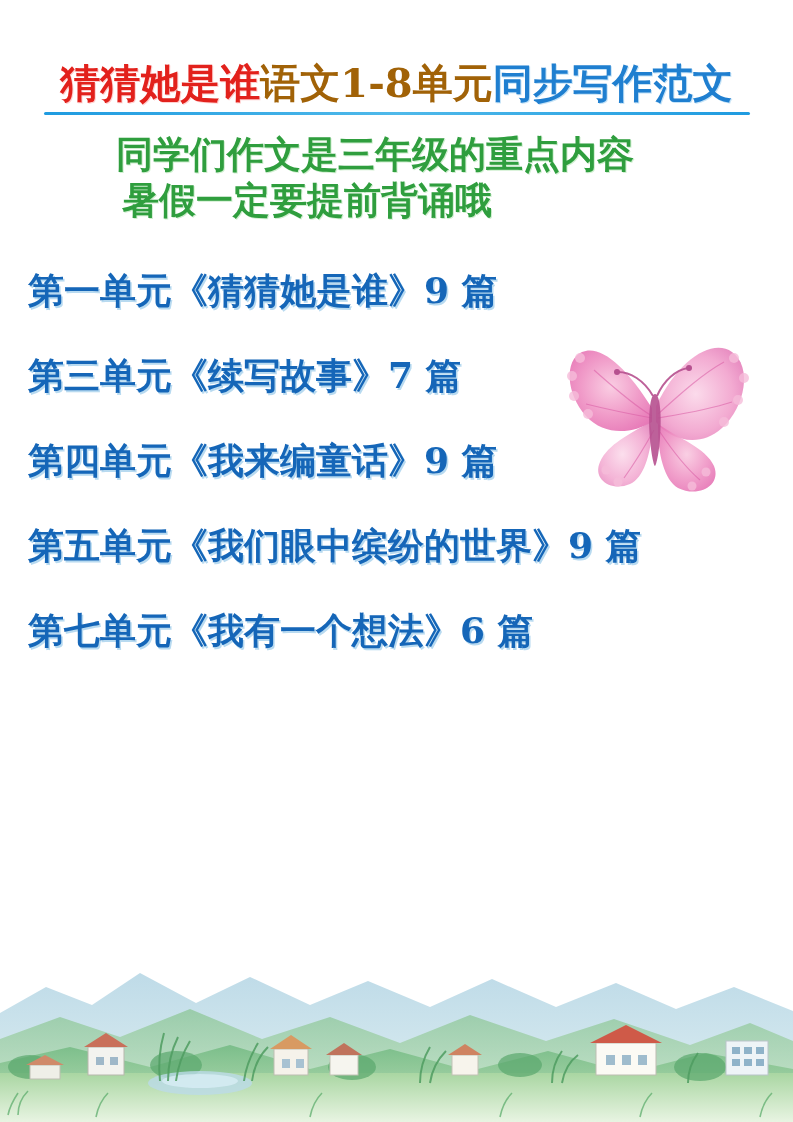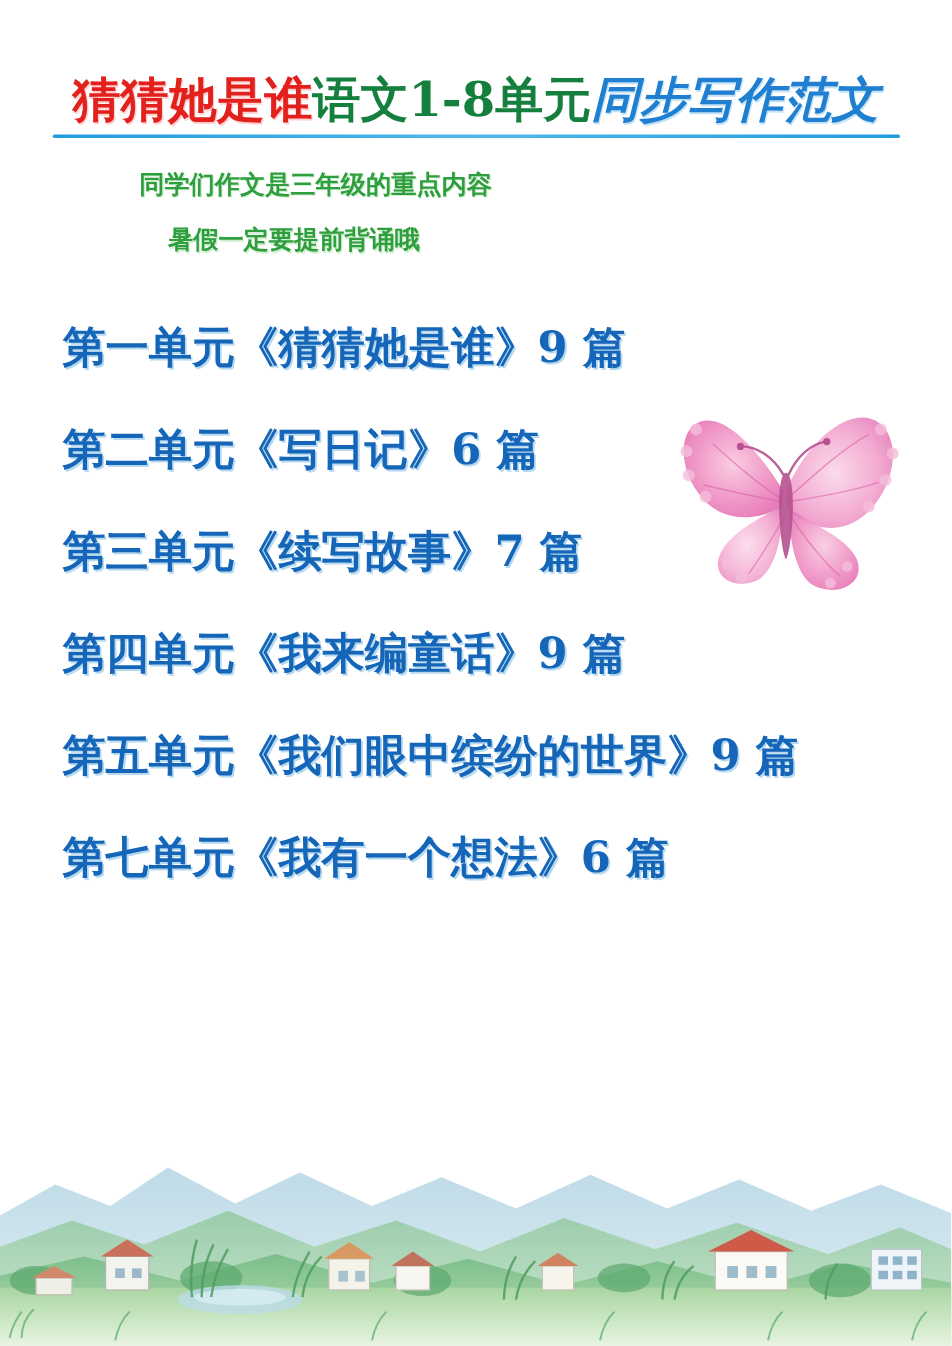--- a/index.html
+++ b/index.html
@@ -34,67 +34,66 @@
     font-size: 40px;
     font-weight: bold;
     letter-spacing: 0px;
     font-family: "DejaVu Serif", "Liberation Serif", serif;
   }
   .title-row .t-red {
     color: #e2211c;
     text-shadow: 1px 1px 0 rgba(255,120,120,0.35);
   }
   .title-row .t-dark {
-    color: #15803d;
+    color: #a16207;
   }
   .title-row .t-blue {
     color: #1f7fd0;
     text-shadow: 1px 1px 0 rgba(140,200,240,0.5);
-    font-style: italic;
   }
 
   .title-underline {
     position: absolute;
     top: 112px;
     left: 44px;
     width: 706px;
     height: 3px;
     background: linear-gradient(90deg, #1f9be0, #4fb9ea, #1f9be0);
     border-radius: 2px;
   }
 
   
   .subtitle {
     position: absolute;
     top: 131px;
     left: 116px;
     width: 640px;
     color: #2f9e3e;
-    font-size: 21px;
+    font-size: 37px;
     line-height: 46px;
     font-weight: bold;
     font-family: "DejaVu Serif", "Liberation Serif", serif;
     text-shadow: 1px 1px 0 rgba(150,220,150,0.45);
   }
   .subtitle .line2 {
     display: block;
-    margin-left: 24px;
+    margin-left: 6px;
   }
 
   
   .unit-list {
     position: absolute;
     top: 248px;
     left: 0;
     width: 793px;
   }
   .unit-item {
     height: 85px;
     line-height: 85px;
-    padding-left: 52px;
+    padding-left: 28px;
     font-size: 36px;
     font-weight: bold;
     color: #1566b8;
     font-family: "DejaVu Serif", "Liberation Serif", serif;
     white-space: nowrap;
     text-shadow: 1.5px 1.5px 0 rgba(160,205,235,0.75);
   }
 
   
   .butterfly {
@@ -126,21 +125,20 @@
   </div>
   <div class="title-underline"></div>
 
   <div class="subtitle">
     <span>同学们作文是三年级的重点内容</span>
     <span class="line2">暑假一定要提前背诵哦</span>
   </div>
 
   <div class="unit-list">
     <div class="unit-item"><span>第一单元《猜猜她是谁》9 篇</span></div>
-    <div class="unit-item"><span>第二单元《写日记》6 篇</span></div>
     <div class="unit-item"><span>第三单元《续写故事》7 篇</span></div>
     <div class="unit-item"><span>第四单元《我来编童话》9 篇</span></div>
     <div class="unit-item"><span>第五单元《我们眼中缤纷的世界》9 篇</span></div>
     <div class="unit-item"><span>第七单元《我有一个想法》6 篇</span></div>
   </div>
 
   <svg class="butterfly" viewBox="0 0 200 185">
     <defs>
       <radialGradient id="wingGrad" cx="50%" cy="45%" r="65%">
         <stop offset="0%" stop-color="#f9c9e0"></stop>

